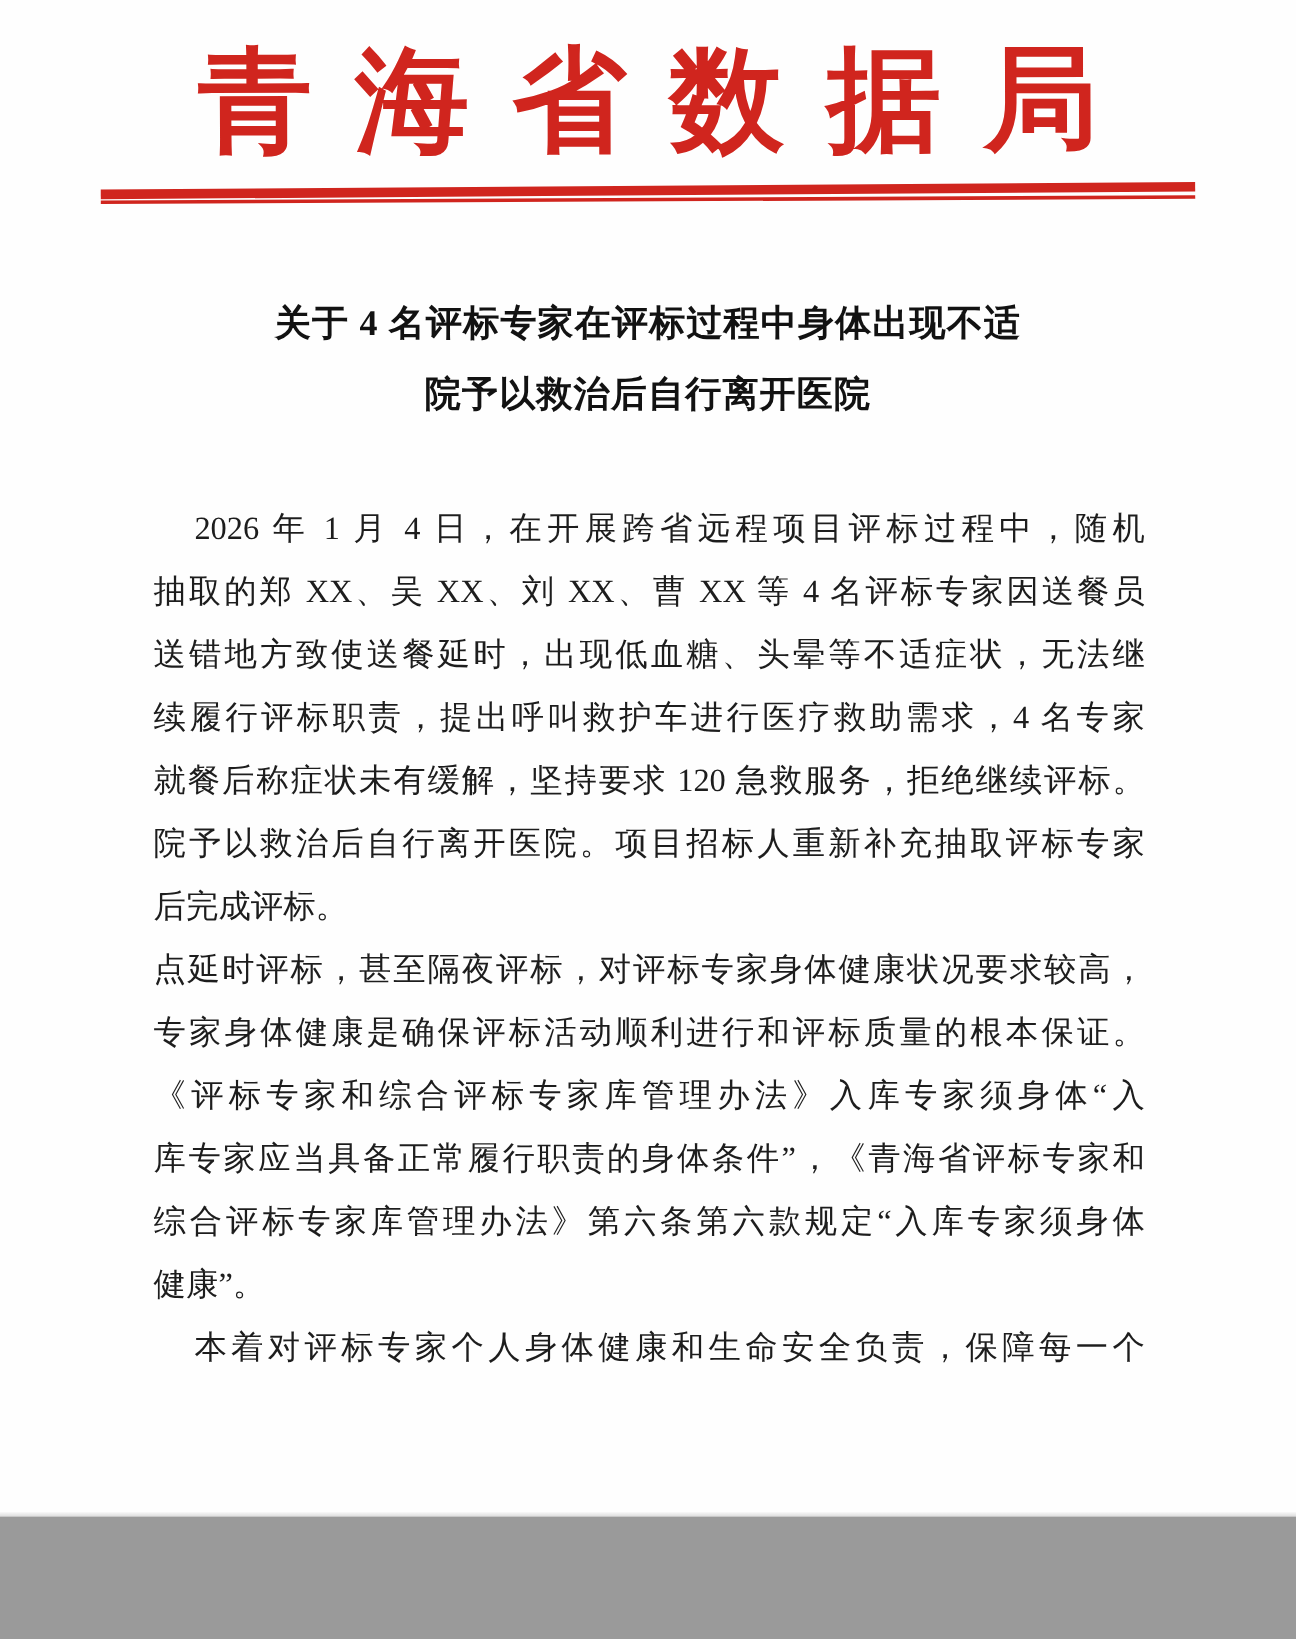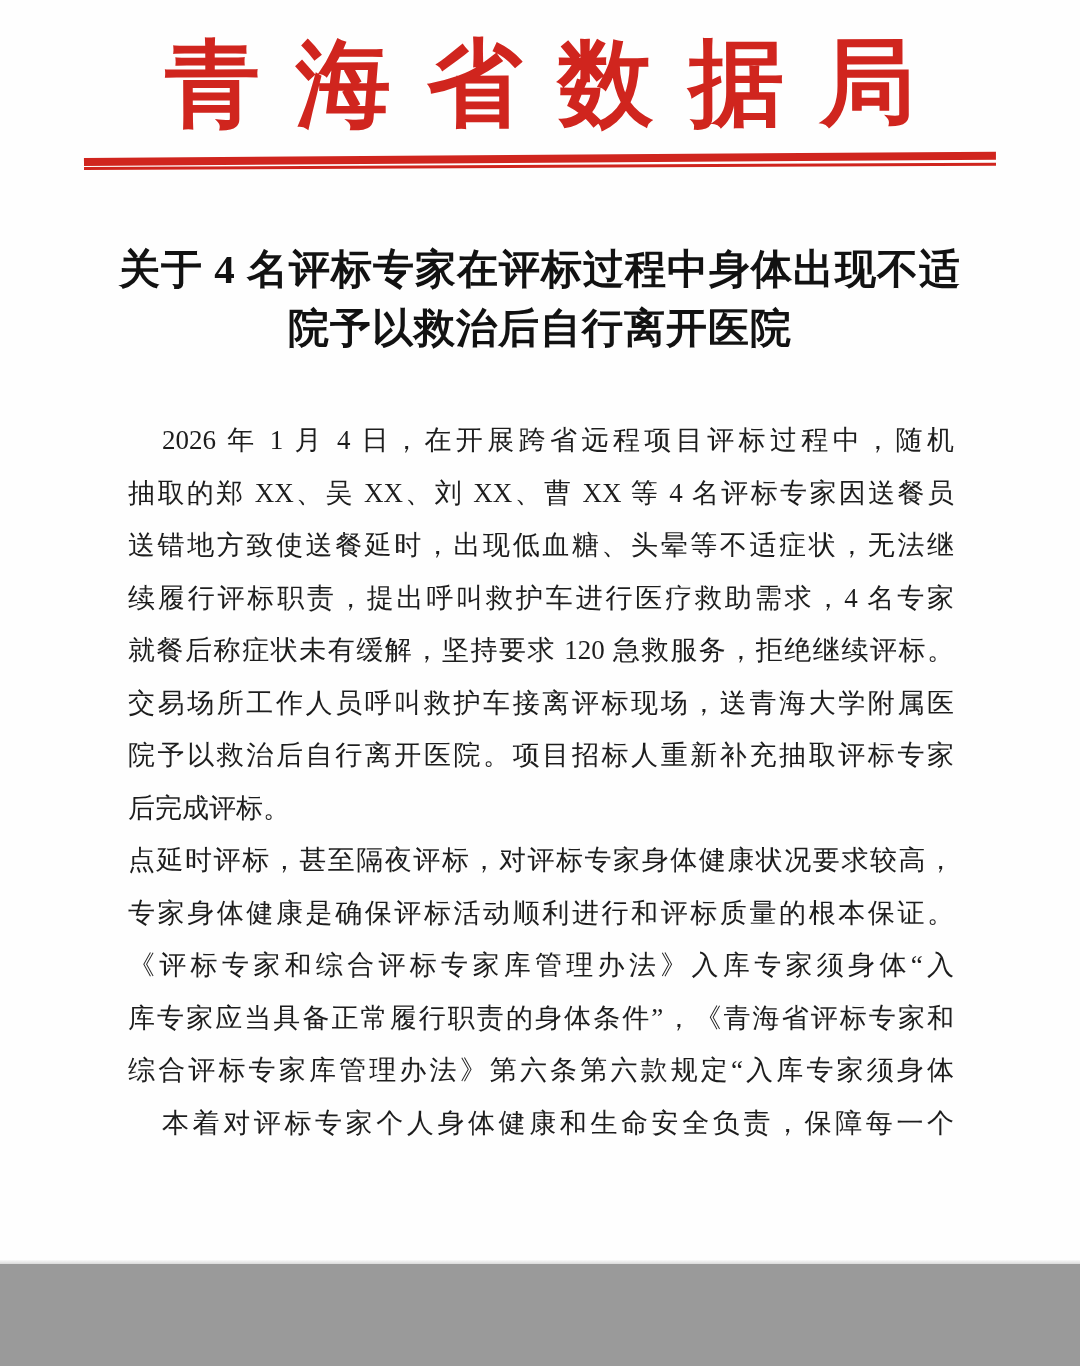--- a/index.html
+++ b/index.html
@@ -66,21 +66,21 @@
     transform-origin: right center;
   }
 
   
   .doc-title {
     position: absolute;
     top: 240px;
     left: 0;
     width: 100%;
     text-align: center;
-    font-size: 41px;
+    font-size: 30px;
     font-weight: 700;
     line-height: 59px;
     letter-spacing: 1px;
     color: #121212;
   }
 
   
   .doc-body {
     position: absolute;
     top: 414px;
@@ -153,28 +153,28 @@
     <div>关于 4 名评标专家在评标过程中身体出现不适</div>
     <div>院予以救治后自行离开医院</div>
   </div>
 
   <div class="doc-body" id="doc-body">
       <div class="line indent">2026 年 1 月 4 日，在开展跨省远程项目评标过程中，随机</div>
       <div class="line">抽取的郑 XX、吴 XX、刘 XX、曹 XX 等 4 名评标专家因送餐员</div>
       <div class="line">送错地方致使送餐延时，出现低血糖、头晕等不适症状，无法继</div>
       <div class="line">续履行评标职责，提出呼叫救护车进行医疗救助需求，4 名专家</div>
       <div class="line">就餐后称症状未有缓解，坚持要求 120 急救服务，拒绝继续评标。</div>
-      <div class="line">交易场所工作人员呼叫救护车接离评标现场，送青海大学附属医</div>
       <div class="line">院予以救治后自行离开医院。项目招标人重新补充抽取评标专家</div>
       <div class="line end">后完成评标。</div>
       <div class="line">点延时评标，甚至隔夜评标，对评标专家身体健康状况要求较高，</div>
       <div class="line">专家身体健康是确保评标活动顺利进行和评标质量的根本保证。</div>
       <div class="line">《评标专家和综合评标专家库管理办法》入库专家须身体“入</div>
       <div class="line">库专家应当具备正常履行职责的身体条件”，《青海省评标专家和</div>
       <div class="line">综合评标专家库管理办法》第六条第六款规定“入库专家须身体</div>
+      <div class="line end">健康”。</div>
       <div class="line indent">本着对评标专家个人身体健康和生命安全负责，保障每一个</div>
     </div>
 
   <div class="page-number">– 1 –</div>
 
   <div class="watermark">
     <svg class="wm-logo" width="52" height="40" viewBox="0 0 52 40" fill="none" aria-hidden="true">
       <path d="M14 6 C8 8, 4 14, 4 21 C4 30, 10 36, 17 36 C21 36, 24 34, 25 31" stroke="#d9d9d9" stroke-width="5" stroke-linecap="round"></path>
       <path d="M14 6 C13 14, 12 24, 13 33" stroke="#d9d9d9" stroke-width="5" stroke-linecap="round"></path>
       <circle cx="30" cy="11" r="6" stroke="#d9d9d9" stroke-width="4.5"></circle>

